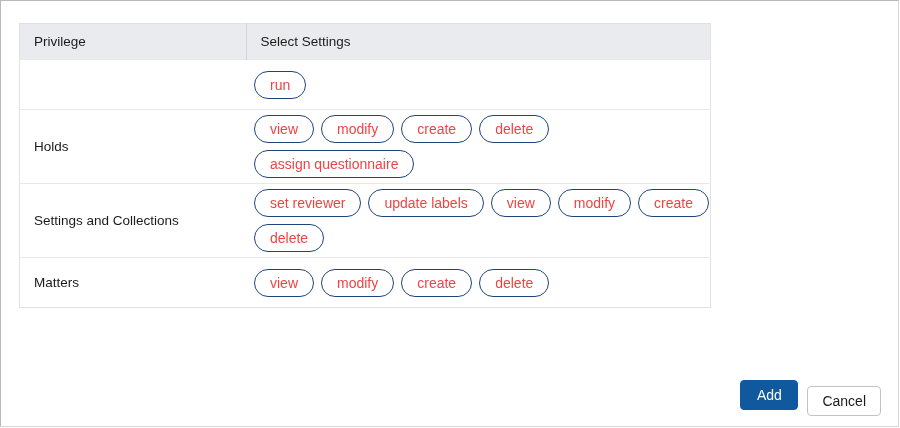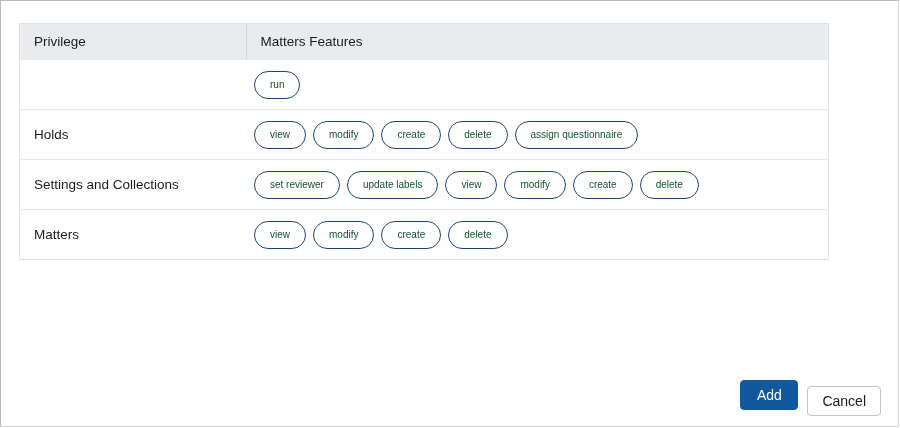--- a/index.html
+++ b/index.html
@@ -71,21 +71,21 @@
 
   
   .dialog-body {
     flex: 1 1 auto;
     position: relative;
     padding: 22px 17px 0 18px;
     box-sizing: border-box;
   }
 
   .priv-table {
-    width: 810px;
+    width: 692px;
     border: 1px solid #dfe1e4;
     border-collapse: collapse;
     box-sizing: border-box;
     background: #ffffff;
   }
   .priv-table thead tr {
     background: #e9ebee;
   }
   .priv-table th {
     text-align: left;
@@ -128,22 +128,22 @@
   }
   .chip {
     display: inline-flex;
     align-items: center;
     justify-content: center;
     height: 28px;
     padding: 0 15px;
     border: 1px solid #1f4479;
     border-radius: 999px;
     background: #ffffff;
-    color: #14532d;
-    font-size: 10px;
+    color: #ef4444;
+    font-size: 14px;
     font-family: "Liberation Sans", sans-serif;
     white-space: nowrap;
     cursor: pointer;
     box-sizing: border-box;
   }
 
   
   .dialog-footer {
     flex: 0 0 auto;
     height: 62px;
@@ -183,21 +183,21 @@
 <body>
 
 <div class="dialog">
 
 
   <div class="dialog-body">
     <table class="priv-table">
       <thead>
         <tr>
           <th class="col-privilege">Privilege</th>
-          <th class="col-features">Matters Features</th>
+          <th class="col-features">Select Settings</th>
         </tr>
       </thead>
       <tbody>
 
         <tr>
           <td class="cell-privilege"></td>
           <td class="cell-features">
             <div class="chip-row">
               <span class="chip">run</span>
             </div>

